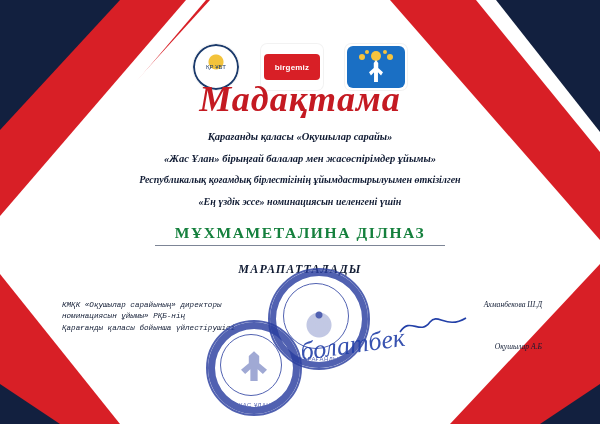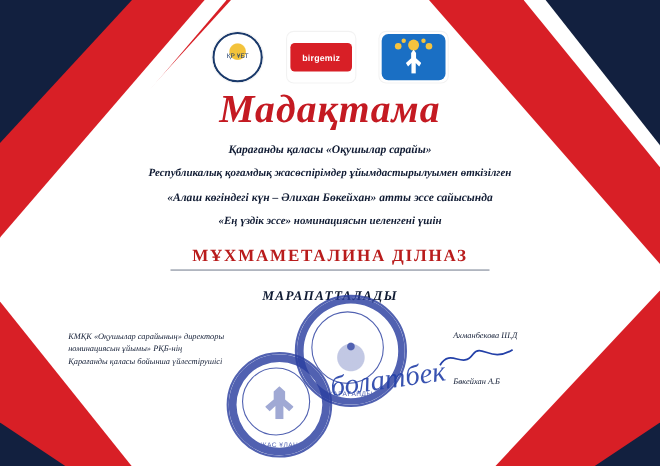--- a/index.html
+++ b/index.html
@@ -90,21 +90,21 @@
   .br-navy {
     right: 0; bottom: 0;
     width: 140px; height: 140px;
     background: #12203f;
     clip-path: polygon(140px 100px, 140px 140px, 80px 140px);
   }
 
   
   .logos {
     position: absolute;
-    top: 29px;
+    top: 44px;
     left: 0; right: 0;
     display: flex;
     justify-content: center;
     gap: 22px;
     z-index: 5;
   }
   .logo {
     width: 46px; height: 46px;
     border-radius: 50%;
     background: #ffffff;
@@ -208,21 +208,21 @@
     line-height: 1.25;
     text-align: center;
   }
   .line.sm {
     font-size: 10px;
   }
   .recipient {
     font-family: "Liberation Serif", serif;
     font-weight: bold;
     font-size: 15.5px;
-    color: #b91c1c;
+    color: #15803d;
     letter-spacing: 1.6px;
     margin: 7px 0 0 0;
     padding-bottom: 3px;
     border-bottom: 1px solid #7d8596;
     display: inline-block;
     padding-left: 20px;
     padding-right: 20px;
   }
   .awarded {
     font-family: "Liberation Serif", serif;
@@ -236,36 +236,36 @@
 
   
   .sig-block {
     position: absolute;
     left: 62px;
     top: 300px;
     width: 300px;
     z-index: 6;
   }
   .sig-line {
-    font-family: Liberation Serif, serif;
+    font-family: Liberation Mono, monospace;
     font-style: italic;
     font-size: 7.6px;
     color: #101b33;
     line-height: 1.5;
     margin: 0;
   }
   .sig-line.gap {
     margin-top: 11px;
   }
   .sig-names {
     position: absolute;
     right: 58px;
     top: 300px;
     width: 130px;
-    text-align: left;
+    text-align: right;
     z-index: 6;
   }
   .sig-name {
     font-family: "Liberation Serif", serif;
     font-style: italic;
     font-size: 7.6px;
     color: #101b33;
     margin: 0;
   }
   .sig-name.two {
@@ -383,36 +383,36 @@
         <span class="sun"></span>
         <span class="person"></span>
       </div>
     </div>
   </div>
 
   <div class="title">Мадақтама</div>
 
   <div class="body-text">
     <p class="line">Қарағанды қаласы «Оқушылар сарайы»</p>
-    <p class="line sm">Республикалық қоғамдық жасөспірімдер ұйымдастырылуымен өткізілген</p>
-    <p class="line">«Алаш көгіндегі күн – Әлихан Бөкейхан» атты эссе сайысында</p>
+    <p class="line">«Жас Ұлан» бірыңғай балалар мен жасөспірімдер ұйымы»</p>
+    <p class="line sm">Республикалық қоғамдық бірлестігінің ұйымдастырылуымен өткізілген</p>
     <p class="line sm">«Ең үздік эссе» номинациясын иеленгені үшін</p>
     <div class="recipient">МҰХМАМЕТАЛИНА  ДІЛНАЗ</div>
     <div class="awarded">МАРАПАТТАЛАДЫ</div>
   </div>
 
   <div class="sig-block">
     <p class="sig-line">КМҚК «Оқушылар сарайының» директоры</p>
     <p class="sig-line">номинациясын ұйымы» РҚБ-нің</p>
     <p class="sig-line">Қарағанды қаласы бойынша үйлестірушісі</p>
   </div>
 
   <div class="sig-names">
     <p class="sig-name">Ахманбекова Ш.Д</p>
-    <p class="sig-name two">Бөкейхан А.Б</p>
+    <p class="sig-name two">Оқушылар А.Б</p>
   </div>
 
   <div class="stamp stamp-1">
     <div class="inner-ring"></div>
     <div class="emblem"></div>
     <div class="stamp-text">ҚАРАҒАНДЫ</div>
   </div>
   <div class="stamp stamp-2">
     <div class="inner-ring"></div>
     <div class="emblem"></div>

